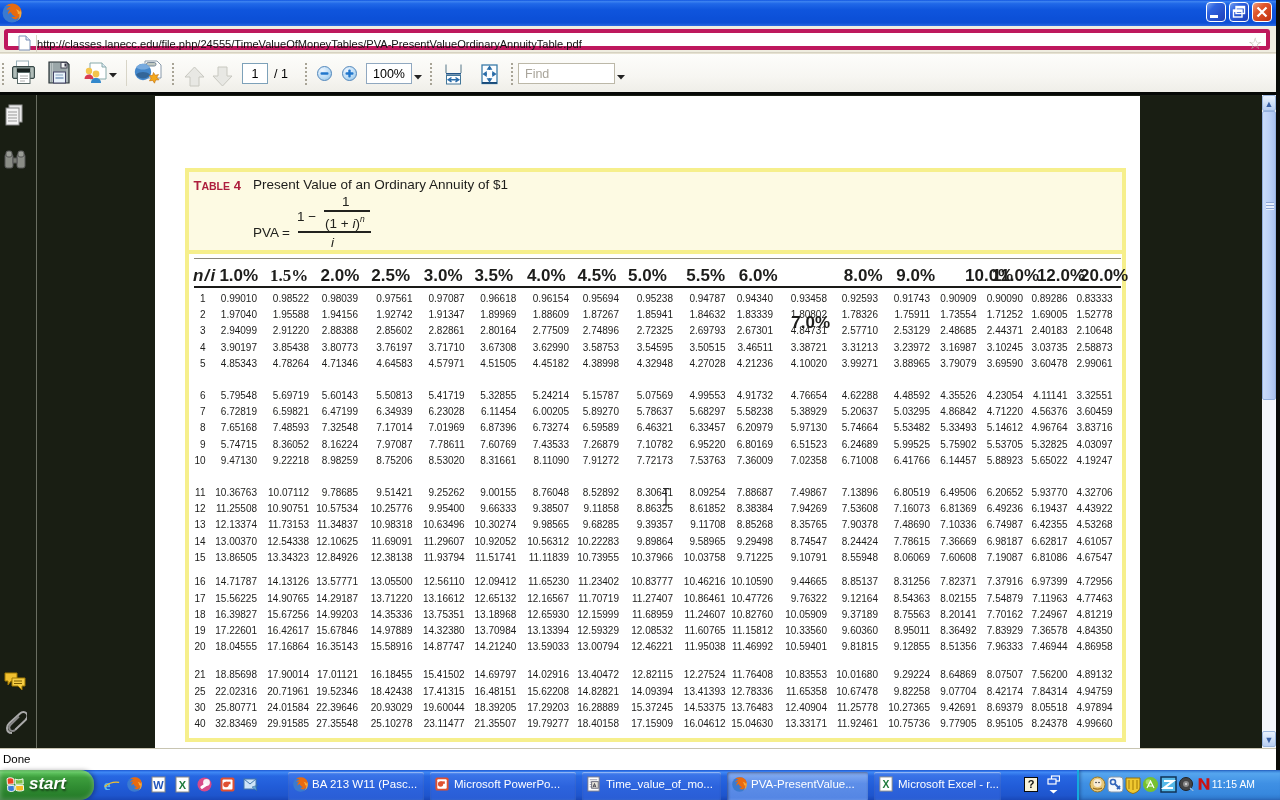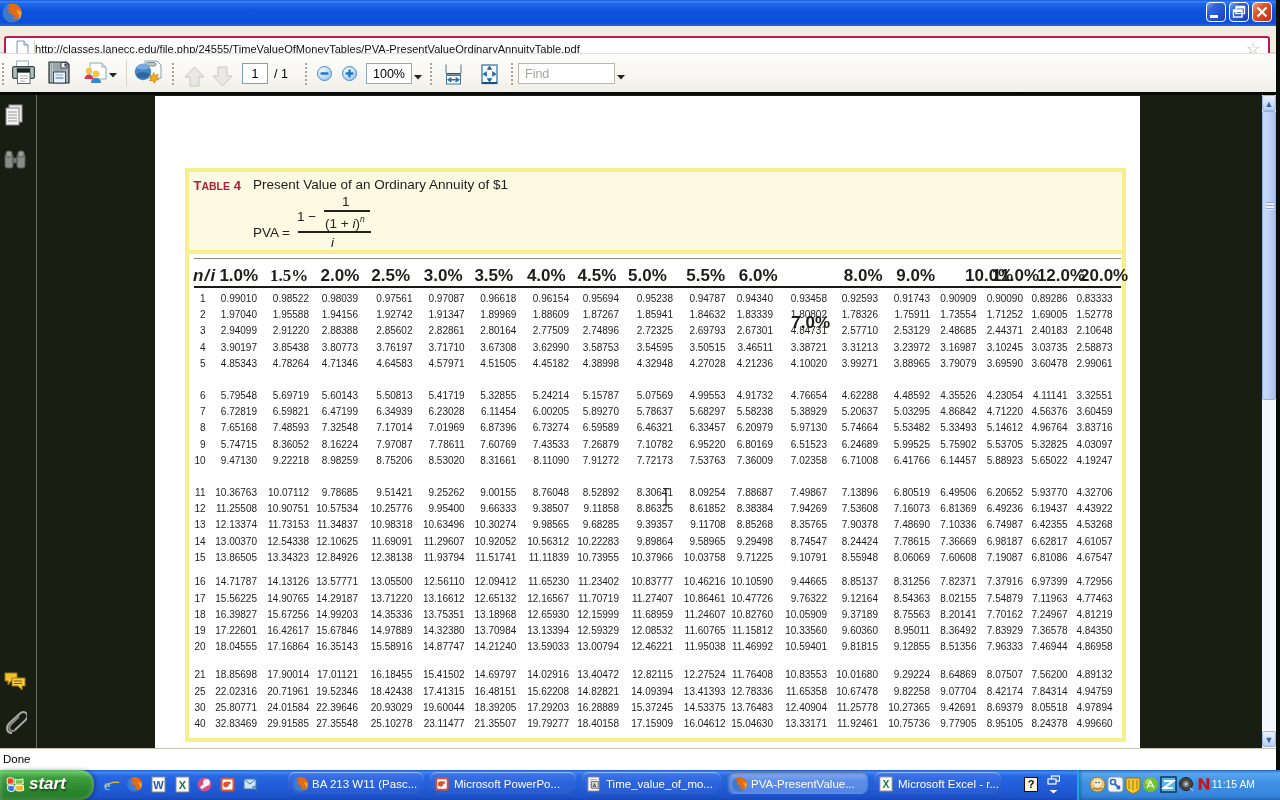--- a/index.html
+++ b/index.html
@@ -11,21 +11,21 @@
 }
 #fxicon { position:absolute; top:2px; left:1px; width:22px; height:22px; }
 #wintitle { position:absolute; top:6px; left:31px; color:#fff; font-size:12.8px; font-weight:bold; letter-spacing:0px; text-shadow:1px 1px 1px #0a2a80; }
 .winbtn { position:absolute; top:2px; width:20px; height:20px; border:1px solid #fff; border-radius:4px; }
 #btnmin { left:1206px; background:linear-gradient(135deg,#7ba4ef 0%,#2f63e0 30%,#1e3fb8 100%); }
 #btnmax { left:1229px; background:linear-gradient(135deg,#7ba4ef 0%,#2f63e0 30%,#1e3fb8 100%); }
 #btnclose { left:1252px; background:linear-gradient(135deg,#f0a080 0%,#e0572c 35%,#c03010 100%); }
 #btnmin .glyph { position:absolute; left:3px; bottom:3px; width:8px; height:3px; background:#fff; }
 
 #urlrow { position:absolute; top:26px; left:0; width:1276px; height:27px; background:#efede0; border-bottom:1px solid #d6d2c2; }
-#urlfield { position:absolute; top:10px; left:4px; width:1266px; height:21px; background:#fff; border:2px solid #be185d; border-radius:3px; }
+#urlfield { position:absolute; top:3px; left:4px; width:1266px; height:21px; background:#fff; border:4px solid #be185d; border-radius:3px; }
 #urlico { position:absolute; top:2px; left:10px; width:13px; height:16px; }
 #urlsep { position:absolute; top:2px; left:28px; width:1px; height:17px; background:#d8d4c4; }
 #urltext { position:absolute; top:5px; left:29px; font-size:11.1px; color:#111; }
 #urlstar { position:absolute; top:1px; left:1240px; font-size:16px; color:#b8b4a4; }
 
 #toolbar { position:absolute; top:53px; left:0; width:1276px; height:39px; background:linear-gradient(180deg,#fdfdfb 0%,#f7f6f2 60%,#efeee8 100%); border-top:1px solid #e6e2d2; }
 .tsep { position:absolute; top:6px; width:1px; height:26px; background:#d8d5c8; }
 .grab { position:absolute; top:8px; width:4px; height:23px;
   background-image:radial-gradient(circle, #a8a496 1px, transparent 1.2px);
   background-size:4px 4px; }
@@ -60,21 +60,21 @@
 
 #statusbar { position:absolute; top:748px; left:0; width:1276px; height:22px; background:#ffffff; border-top:1px solid #c8c5b2; }
 #statusbar span { position:absolute; left:3px; top:4px; font-size:11.5px; color:#000; }
 
 #taskbar { position:absolute; top:770px; left:0; width:1280px; height:30px;
   background:linear-gradient(180deg,#1b53c8 0%,#2d71e8 3%,#3e87f4 8%,#2767e2 20%,#215cd8 55%,#1e55cd 85%,#1948b8 100%); }
 #startbtn { position:absolute; top:0; left:0; width:94px; height:30px; border-radius:0 14px 14px 0;
   background:linear-gradient(180deg,#4aa84a 0%,#5cc45c 8%,#3d9e3d 25%,#2f8b31 60%,#267c29 90%,#1e6b22 100%);
   box-shadow:inset 0 0 4px 1px rgba(255,255,255,0.25), 2px 0 4px rgba(0,0,0,0.3); }
 #starttext { position:absolute; left:29px; top:4px; color:#fff; font-size:17px; font-weight:bold; font-style:italic; text-shadow:1px 2px 2px rgba(0,0,0,0.5); }
-.taskbtn { position:absolute; top:2px; height:22px; border-radius:7px;
+.taskbtn { position:absolute; top:2px; height:29px; border-radius:2px;
   background:linear-gradient(180deg,#5490f4 0%,#3a74e8 10%,#2c63dd 50%,#2a5ed6 90%,#3e77e8 100%);
   box-shadow:inset 0 1px 1px rgba(255,255,255,0.4), inset 0 -1px 2px rgba(0,0,0,0.25);
   color:#fff; font-size:11.5px; }
 .taskbtn.active { background:linear-gradient(180deg,#8ab1f4 0%,#5d8ee8 40%,#5586e4 90%,#6d9bec 100%);
   box-shadow:inset 1px 1px 3px rgba(0,0,30,0.45); }
 .taskbtn .lbl { position:absolute; left:24px; top:6px; white-space:nowrap; overflow:hidden; }
 #tray { position:absolute; top:0; left:1077px; width:203px; height:30px;
   background:linear-gradient(180deg,#2a6ad0 0%,#4795e6 6%,#55a5ee 12%,#3f90e4 45%,#3788de 80%,#2d73c8 100%);
   border-left:2px solid #14aade; box-shadow:inset 2px 0 3px rgba(0,0,40,0.25); }
 #clock { position:absolute; right:25px; top:9px; color:#fff; font-size:10.4px; }

